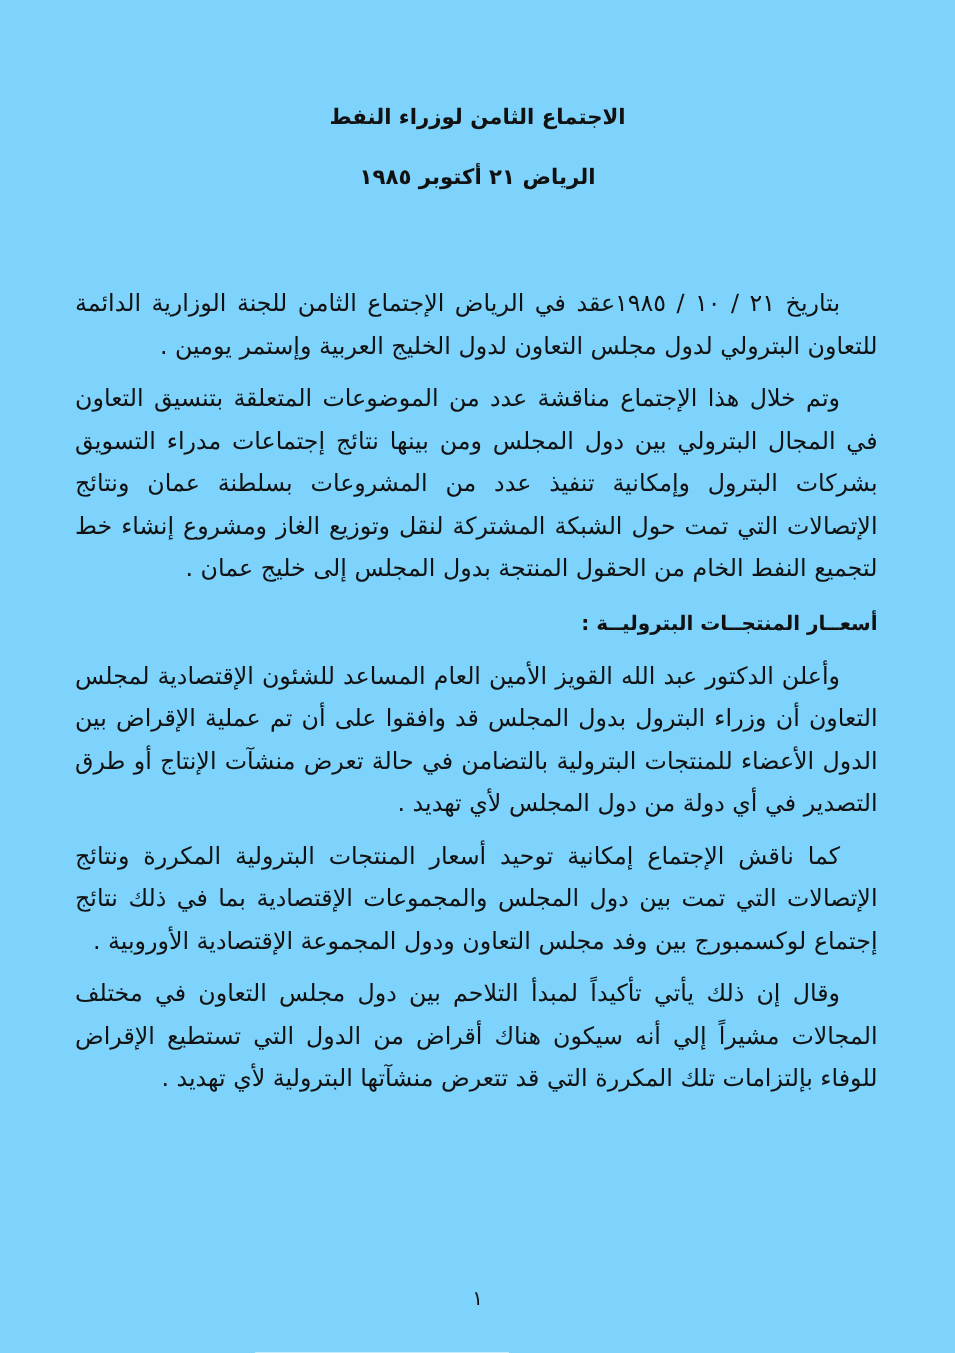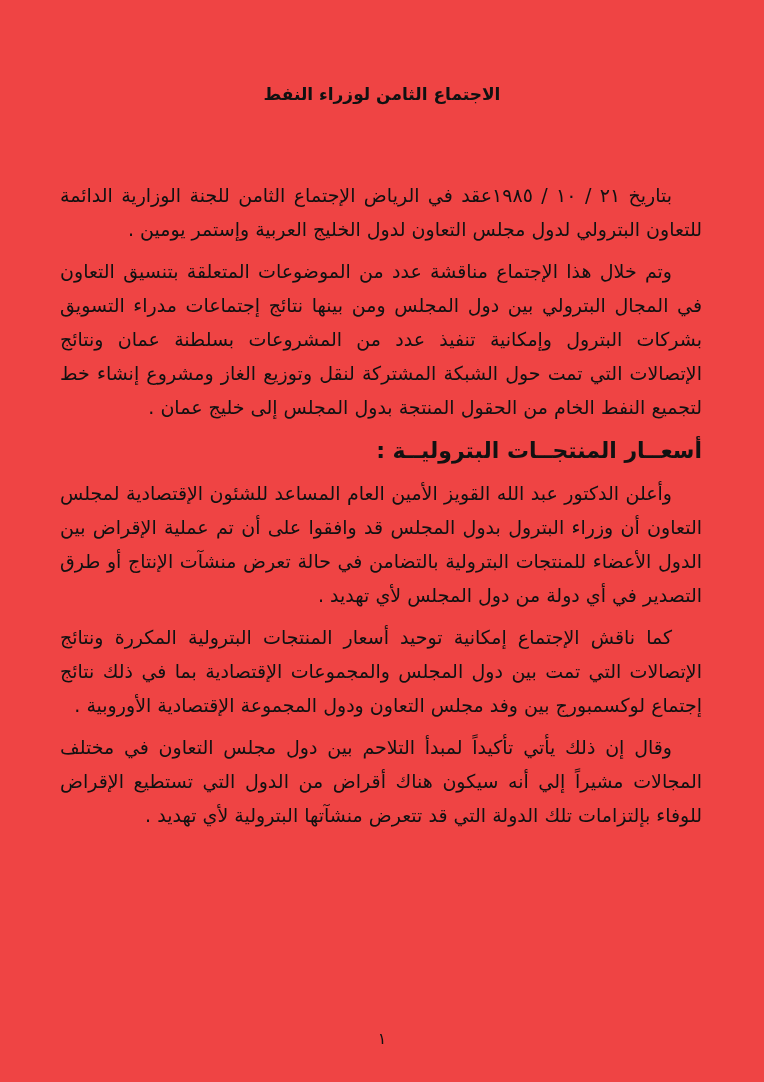--- a/index.html
+++ b/index.html
@@ -5,21 +5,21 @@
   html, body {
     margin: 0;
     padding: 0;
     background: #ffffff;
   }
   .page {
     position: relative;
     width: 764px;
     height: 1082px;
     margin: 0 auto;
-    background: #ef4444;
+    background: #7dd3fc;
     overflow: hidden;
     font-family: "DejaVu Sans", sans-serif;
     color: #111111;
   }
   .header {
     direction: rtl;
     text-align: center;
     padding-top: 84px;
     font-weight: bold;
   }
@@ -35,21 +35,21 @@
     font-size: 19px;
     line-height: 34px;
     text-align: justify;
     text-justify: inter-word;
   }
   .body-text p {
     margin: 0 0 8px 0;
     text-indent: 30px;
   }
   .section-heading {
-    font-size: 22px;
+    font-size: 16px;
     font-weight: bold;
     text-align: right;
     margin: 10px 0 8px 0;
     letter-spacing: 0.5px;
   }
   .page-number {
     position: absolute;
     left: 0;
     right: 0;
     bottom: 34px;
@@ -58,26 +58,27 @@
     direction: rtl;
   }
 </style>
 </head>
 <body>
 
 <div class="page" lang="ar">
 
   <div class="header">
     <div class="title-line">الاجتماع الثامن لوزراء النفط</div>
+    <div class="title-line">الرياض ٢١ أكتوبر ١٩٨٥</div>
   </div>
 
   <div class="body-text">
     <p>بتاريخ ٢١ / ١٠ / ١٩٨٥عقد في الرياض الإجتماع الثامن للجنة الوزارية الدائمة للتعاون البترولي لدول مجلس التعاون لدول الخليج العربية وإستمر يومين .</p>
     <p>وتم خلال هذا الإجتماع مناقشة عدد من الموضوعات المتعلقة بتنسيق التعاون في المجال البترولي بين دول المجلس ومن بينها نتائج إجتماعات مدراء التسويق بشركات البترول وإمكانية تنفيذ عدد من المشروعات بسلطنة عمان ونتائج الإتصالات التي تمت حول الشبكة المشتركة لنقل وتوزيع الغاز ومشروع إنشاء خط لتجميع النفط الخام من الحقول المنتجة بدول المجلس إلى خليج عمان .</p>
     <div class="section-heading">أسعــار المنتجــات البتروليــة :</div>
     <p>وأعلن الدكتور عبد الله القويز الأمين العام المساعد للشئون الإقتصادية لمجلس التعاون أن وزراء البترول بدول المجلس قد وافقوا على أن تم عملية الإقراض بين الدول الأعضاء للمنتجات البترولية بالتضامن في حالة تعرض منشآت الإنتاج أو طرق التصدير في أي دولة من دول المجلس لأي تهديد .</p>
     <p>كما ناقش الإجتماع إمكانية توحيد أسعار المنتجات البترولية المكررة ونتائج الإتصالات التي تمت بين دول المجلس والمجموعات الإقتصادية بما في ذلك نتائج إجتماع لوكسمبورج بين وفد مجلس التعاون ودول المجموعة الإقتصادية الأوروبية .</p>
-    <p>وقال إن ذلك يأتي تأكيداً لمبدأ التلاحم بين دول مجلس التعاون في مختلف المجالات مشيراً إلي أنه سيكون هناك أقراض من الدول التي تستطيع الإقراض للوفاء بإلتزامات تلك الدولة التي قد تتعرض منشآتها البترولية لأي تهديد .</p>
+    <p>وقال إن ذلك يأتي تأكيداً لمبدأ التلاحم بين دول مجلس التعاون في مختلف المجالات مشيراً إلي أنه سيكون هناك أقراض من الدول التي تستطيع الإقراض للوفاء بإلتزامات تلك المكررة التي قد تتعرض منشآتها البترولية لأي تهديد .</p>
   </div>
 
   <div class="page-number">١</div>
 
 </div>
 
 </body></html>

